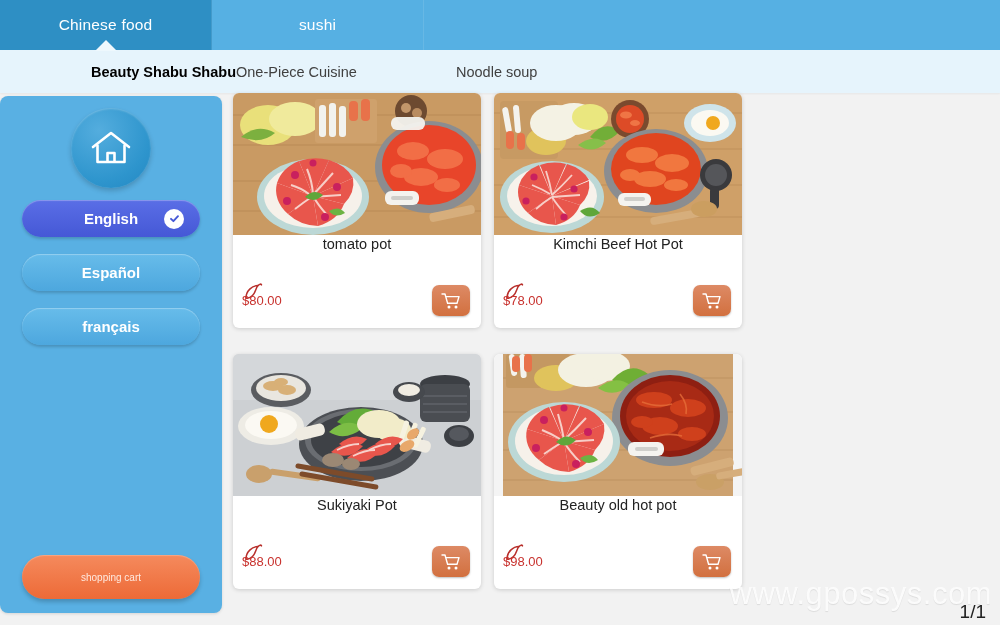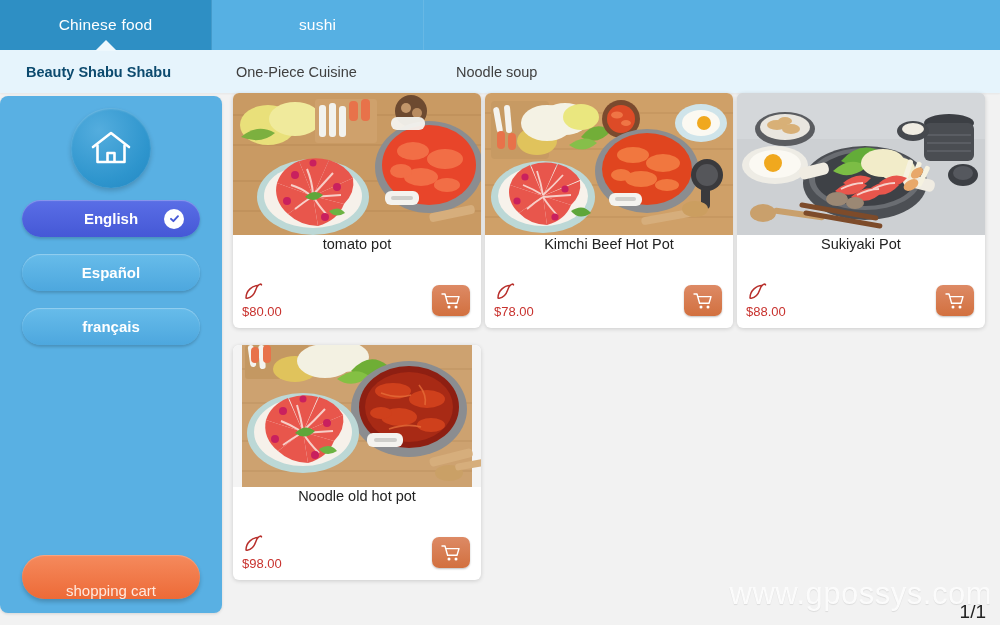--- a/index.html
+++ b/index.html
@@ -61,22 +61,23 @@
   }
   .sub-tab {
     font-size: 14.5px;
     color: #404040;
     cursor: pointer;
     white-space: nowrap;
   }
   .sub-tab:nth-child(1) { width: 210px; }
   .sub-tab:nth-child(2) { width: 220px; }
   .sub-tab.active {
-    color: #0c4a6e;
+    color: #000000;
     font-weight: bold;
+    text-align: right;
   }
 
   
   .main {
     position: absolute;
     top: 93px; left: 0;
     width: 1000px;
     height: 532px;
   }
 
@@ -138,37 +139,38 @@
   #lang2 { top: 212px; }
 
   .cart-btn {
     position: absolute;
     left: 22px;
     bottom: 14px;
     width: 178px;
     height: 44px;
     border-radius: 22px;
     display: flex;
-    align-items: flex-end;
+    align-items: center;
     justify-content: center;
     color: #ffe9df;
-    font-size: 15px;
+    font-size: 10px;
     cursor: pointer;
     background: linear-gradient(to bottom, #f58a5d 0%, #ed6a37 100%);
     box-shadow: 0 3px 4px rgba(0,0,0,0.2), inset 0 1px 1px rgba(255,255,255,0.25);
   }
 
   
   .grid {
     position: absolute;
     left: 233px;
     top: 0;
     width: 760px;
     display: flex;
     flex-wrap: wrap;
+    gap: 9px;
   }
   .card {
     width: 248px;
     height: 235px;
     margin: 0 4px 17px 0;
     background: #ffffff;
     border-radius: 6px;
     box-shadow: 0 1px 4px rgba(0,0,0,0.16);
     position: relative;
     overflow: hidden;
@@ -192,21 +194,21 @@
   }
   .card .chili {
     position: absolute;
     left: 9px;
     top: 188px;
     width: 22px; height: 22px;
   }
   .card .price {
     position: absolute;
     left: 9px;
-    top: 211px;
+    top: 200px;
     font-size: 13px;
     color: #c8322e;
   }
   .card .addcart {
     position: absolute;
     right: 11px;
     bottom: 12px;
     width: 38px; height: 31px;
     border-radius: 7px;
     background: linear-gradient(to bottom, #dd8a65 0%, #d2703f 100%);
@@ -632,21 +634,21 @@
               <circle cx="42" cy="94" r="4"></circle>
             <circle cx="70" cy="54" r="3.5"></circle>
           </g>
           <path d="M62 88 q10 -10 20 -2 q-10 10 -20 2z" fill="#5fa63a"></path>
           <path d="M86 104 q11 -7 18 2 q-11 7 -18 -2z" fill="#6cb343"></path>
           <rect x="196" y="108" width="44" height="9" rx="4" fill="#d6ae7c" transform="rotate(-14 218 112)"></rect>
           <ellipse cx="216" cy="128" rx="14" ry="8" fill="#caa066"></ellipse>
           <rect x="222" y="116" width="34" height="7" rx="3" fill="#d6ae7c" transform="rotate(-10 239 119)"></rect>
         </svg>
       </div>
-      <div class="pname">Noodle old hot pot</div>
+      <div class="pname">Beauty old hot pot</div>
       <span class="chili">
         <svg width="22" height="22" viewBox="0 0 22 22">
           <path d="M4 17 C4 10 10 4.5 16 4.5 C13.5 7 14 11 10.5 14.5 C8.5 16.5 6 17.5 4 17z" fill="none" stroke="#b8302c" stroke-width="1.5" stroke-linejoin="round"></path>
           <path d="M16 4.5 q2.6 -2.4 3.5 -0.6" fill="none" stroke="#b8302c" stroke-width="1.5" stroke-linecap="round"></path>
         </svg>
       </span>
       <div class="price">$98.00</div>
       <div class="addcart">
         <svg width="20" height="18" viewBox="0 0 20 18">
           <path d="M1 2 H4 L6.6 11.3 H16 L18 4.6 H5.3" fill="none" stroke="#ffffff" stroke-width="1.4" stroke-linecap="round" stroke-linejoin="round"></path>

